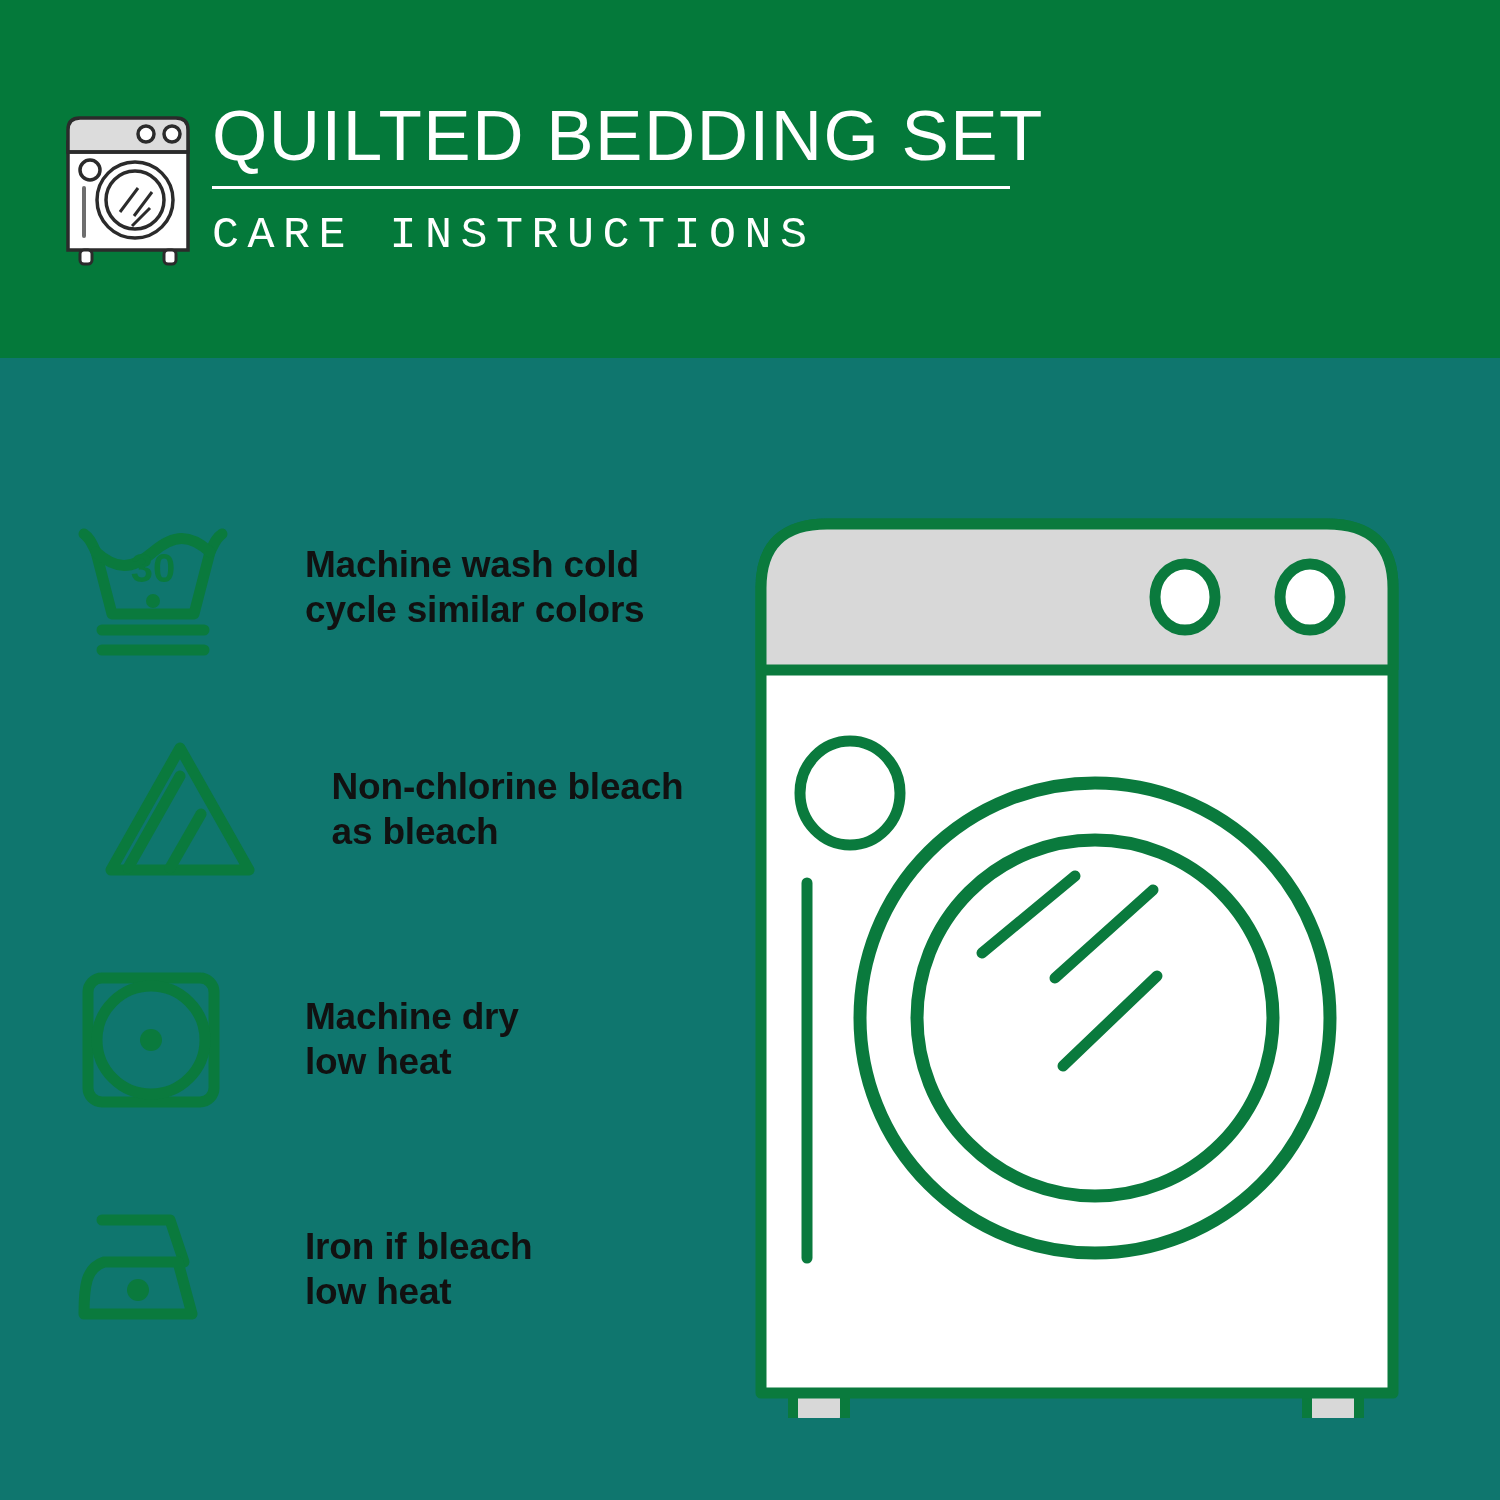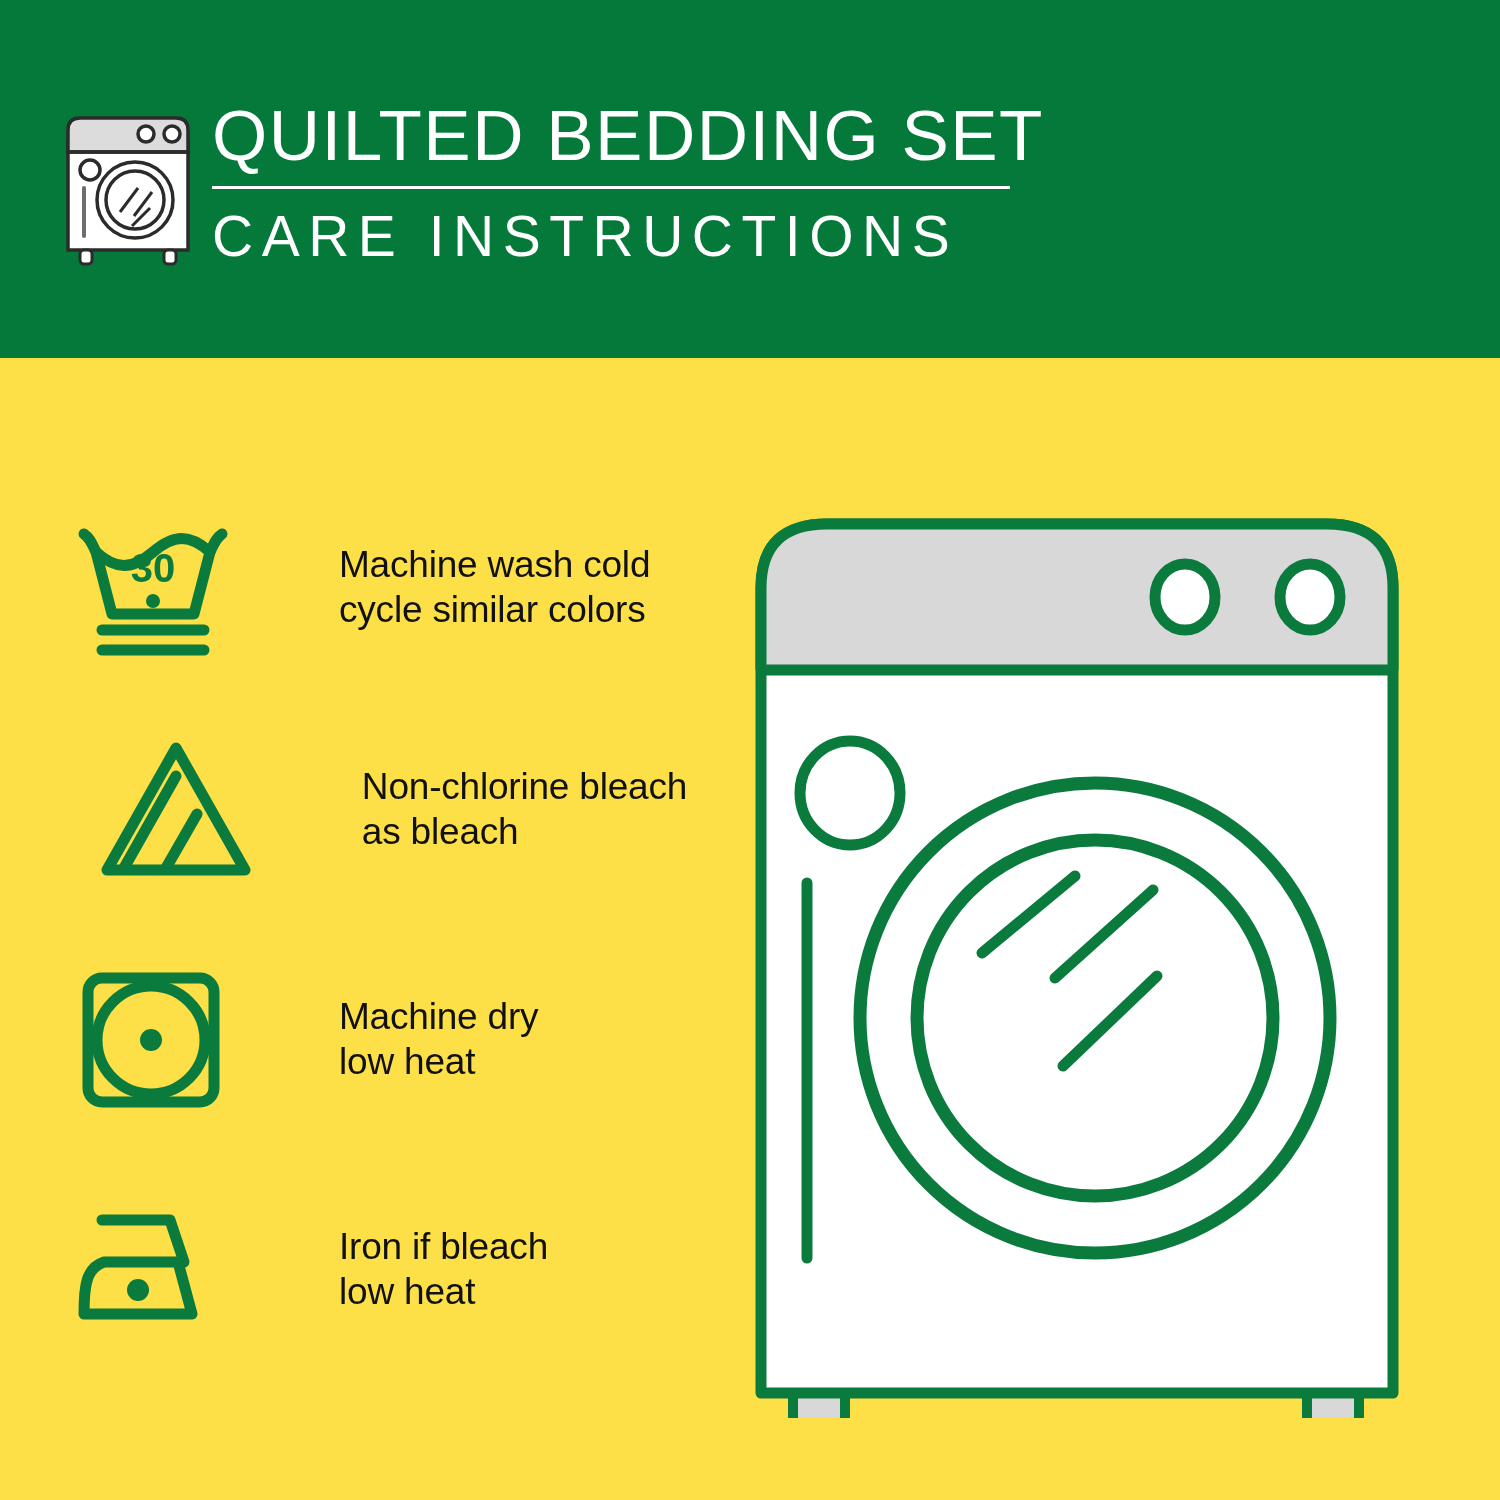--- a/index.html
+++ b/index.html
@@ -7,21 +7,21 @@
     padding: 0;
     background: #ffffff;
   }
   body {
     font-family: "Liberation Sans", sans-serif;
   }
   #page {
     position: relative;
     width: 1500px;
     height: 1500px;
-    background: #fde047;
+    background: #0f766e;
     overflow: hidden;
   }
 
   
   #header-band {
     position: absolute;
     left: 0;
     top: 0;
     width: 1500px;
     height: 358px;
@@ -50,22 +50,22 @@
     white-space: nowrap;
   }
   #title-divider {
     margin-top: 10px;
     width: 798px;
     height: 3px;
     background: #ffffff;
   }
   #title-sub {
     margin-top: 12px;
-    font-family: Liberation Sans, sans-serif;
-    font-size: 57px;
+    font-family: Liberation Mono, monospace;
+    font-size: 45px;
     line-height: 70px;
     font-weight: 300;
     letter-spacing: 8.5px;
     color: #ffffff;
     white-space: nowrap;
   }
 
   
   #care-list {
     position: absolute;
@@ -88,25 +88,25 @@
 
   .care-symbol {
     width: 165px;
     height: 158px;
     flex: 0 0 165px;
     display: flex;
     align-items: center;
     justify-content: flex-start;
   }
   .care-text {
-    margin-left: 86px;
+    margin-left: 52px;
     font-family: "Liberation Sans", sans-serif;
     font-size: 37px;
     line-height: 45px;
-    font-weight: 400;
+    font-weight: 700;
     color: #111111;
     letter-spacing: -0.2px;
   }
   .care-text .ln { display: block; white-space: nowrap; }
 
   
   #machine-illustration {
     position: absolute;
     left: 745px;
     top: 498px;

